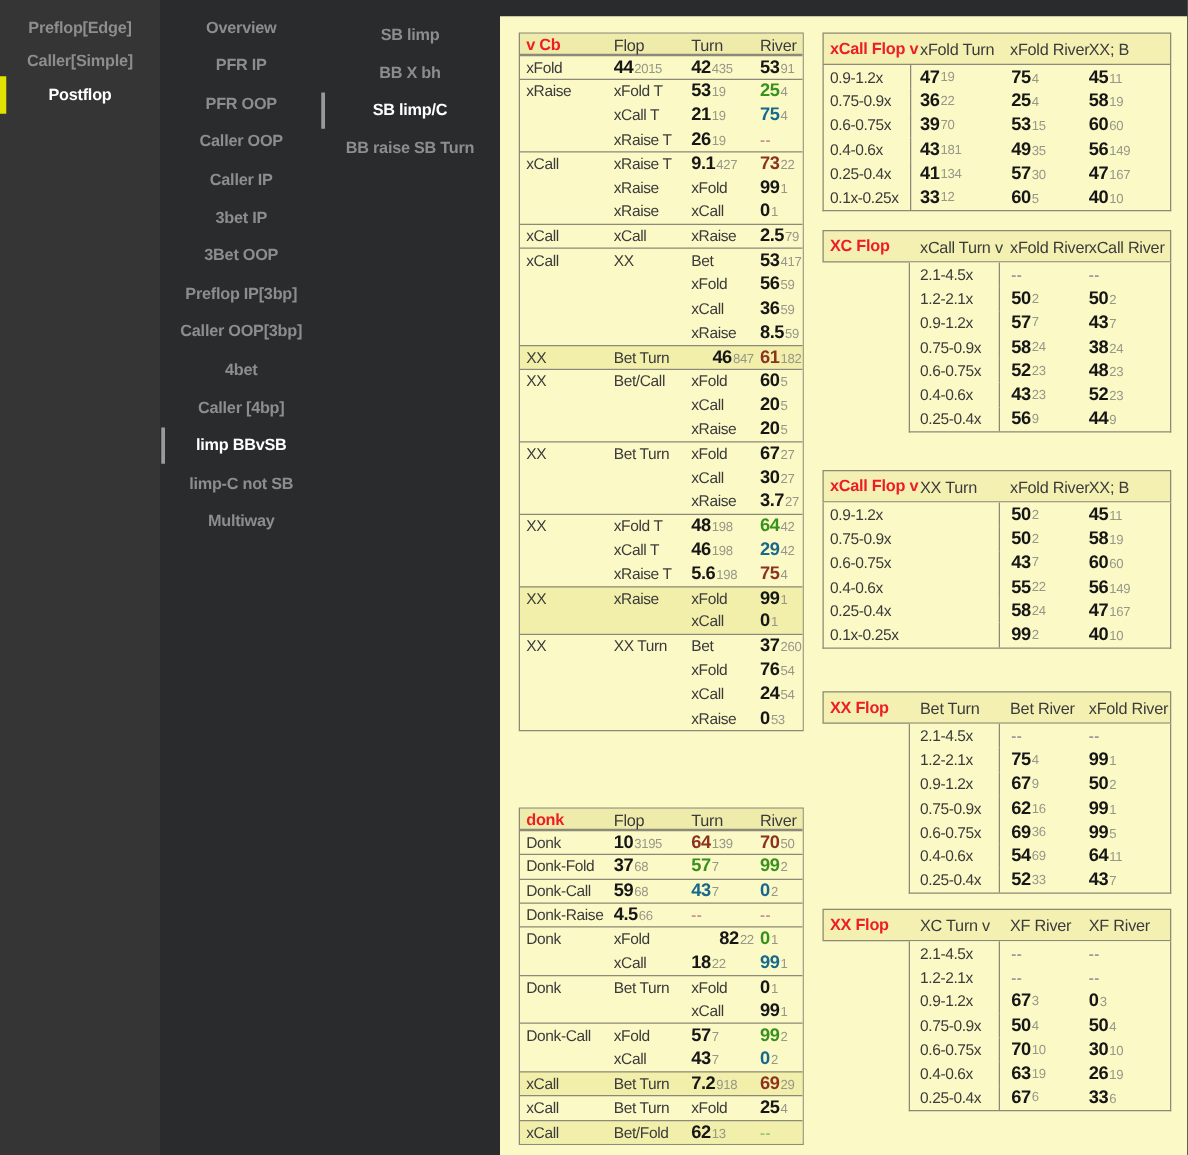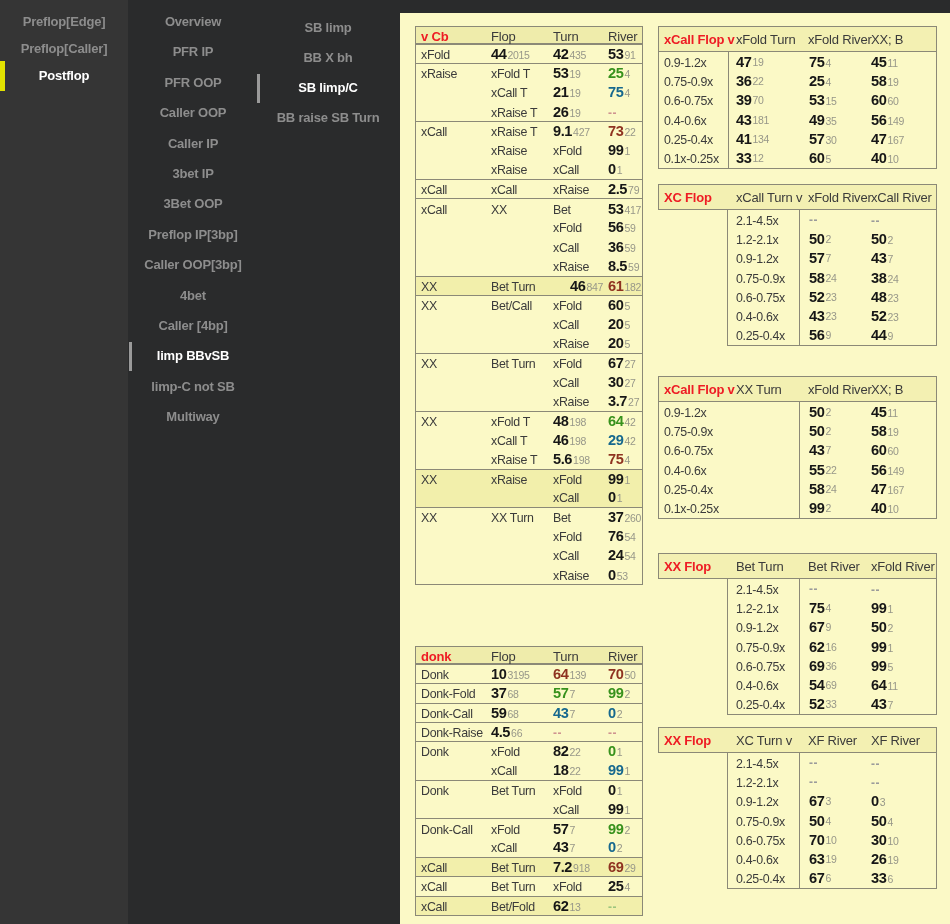--- a/index.html
+++ b/index.html
@@ -247,21 +247,21 @@
         </div>
         <div class="mrow sep">
           <div class="cell" style="padding-left: 5px;"><span class="lab">Donk-Raise</span></div>
           <div class="cell" style="padding-left: 5px;"><span class="val">4.5</span><span class="sub">66</span></div>
           <div class="cell" style="padding-left: 4px;"><span class="dash d-pink">--</span></div>
           <div class="cell" style="padding-left: 5px;"><span class="dash d-pink">--</span></div>
         </div>
         <div class="mrow sep">
           <div class="cell" style="padding-left: 5px;"><span class="lab">Donk</span></div>
           <div class="cell" style="padding-left: 5px;"><span class="lab">xFold</span></div>
-          <div class="cell" style="padding-left: 4px;"><span class="val">82</span><span class="sub">22</span></div>
+          <div class="cell" style="padding-left: 4px; text-align: right;"><span class="val">82</span><span class="sub">22</span></div>
           <div class="cell" style="padding-left: 5px;"><span class="val k-green">0</span><span class="sub">1</span></div>
         </div>
         <div class="mrow">
           <div class="cell" style="padding-left: 5px;"></div>
           <div class="cell" style="padding-left: 5px;"><span class="lab">xCall</span></div>
           <div class="cell" style="padding-left: 4px;"><span class="val">18</span><span class="sub">22</span></div>
           <div class="cell" style="padding-left: 5px;"><span class="val k-blue">99</span><span class="sub">1</span></div>
         </div>
         <div class="mrow sep">
           <div class="cell" style="padding-left: 5px;"><span class="lab">Donk</span></div>
@@ -623,21 +623,21 @@
             <div class="cell vline" style="padding-left: 9px;">
               <span class="val">67</span>
               <span class="sub">6</span>
             </div>
             <div class="cell" style="padding-left: 9px;"><span class="val">33</span><span class="sub">6</span></div>
           </div>
         </div>
       </div>
     </div>
 <div class="menu-item" style="left: 0px; width: 128px; top: 12px;">Preflop[Edge]</div>
-    <div class="menu-item" style="left: 0px; width: 128px; top: 39px;">Preflop[Caller]</div>
+    <div class="menu-item" style="left: 0px; width: 128px; top: 39px;">Caller[Simple]</div>
     <div class="menu-item active" style="left: 0px; width: 128px; top: 66px;">Postflop</div>
     <div class="ind" style="left: 0px; top: 61px; width: 5px; height: 30px; background: rgb(226, 226, 0);"></div>
     <div class="menu-item" style="left: 128px; width: 130px; top: 12px;">Overview</div>
     <div class="menu-item" style="left: 128px; width: 130px; top: 42.4px;">PFR IP</div>
     <div class="menu-item" style="left: 128px; width: 130px; top: 72.8px;">PFR OOP</div>
     <div class="menu-item" style="left: 128px; width: 130px; top: 103.2px;">Caller OOP</div>
     <div class="menu-item" style="left: 128px; width: 130px; top: 133.6px;">Caller IP</div>
     <div class="menu-item" style="left: 128px; width: 130px; top: 164px;">3bet IP</div>
     <div class="menu-item" style="left: 128px; width: 130px; top: 194.4px;">3Bet OOP</div>
     <div class="menu-item" style="left: 128px; width: 130px; top: 224.8px;">Preflop IP[3bp]</div>

